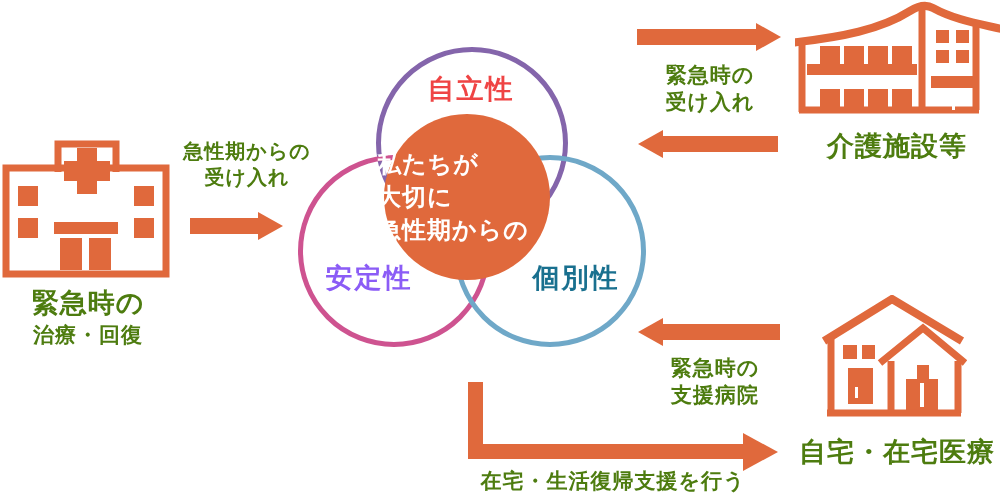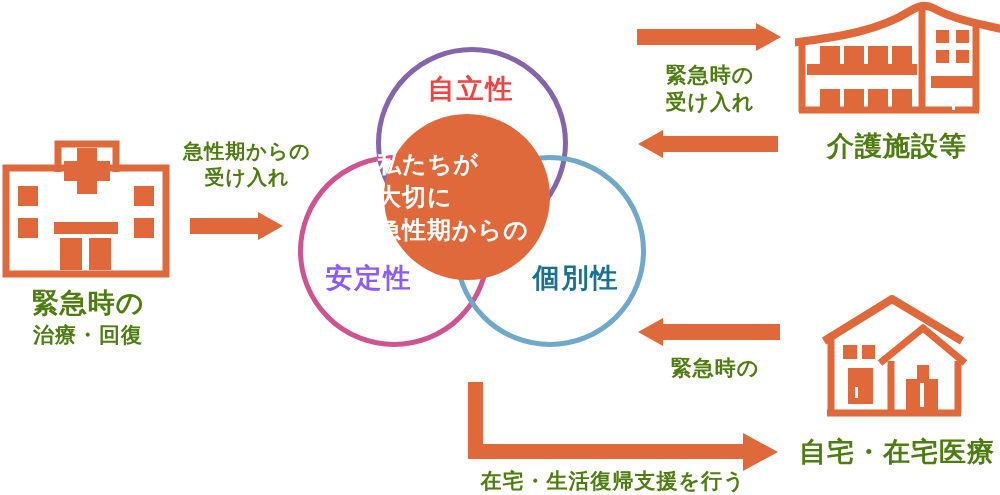--- a/index.html
+++ b/index.html
@@ -112,20 +112,21 @@
     <rect class="white" x="157" y="88" width="3" height="22"></rect>
   </svg>
   <div class="abs jp facility-name" style="left:807px;top:129px;width:180px;">介護施設等</div>
 
   <div class="abs">
     <div class="head head-left" style="left:638px;top:318px;"></div>
     <div class="shaft" style="left:662px;top:324px;width:118px;height:16px;"></div>
   </div>
   <div class="abs jp annot" style="left:635px;top:355px;width:160px;">
     <span>緊急時の</span><br>
+    <span>支援病院</span>
   </div>
 
   <svg class="abs" style="left:822px;top:295px;" width="145" height="132" viewBox="0 0 145 132">
     <polyline class="stroke" stroke-width="8" points="2,46 70,4 140,46"></polyline>
     <line class="stroke" stroke-width="7" x1="9" y1="44" x2="9" y2="118"></line>
     <rect class="fill" x="21" y="50" width="14" height="14"></rect>
     <rect class="fill" x="40" y="50" width="13" height="14"></rect>
     <rect class="fill" x="26" y="73" width="25" height="40"></rect>
     <rect class="white" x="33" y="92" width="3" height="11"></rect>
     <rect class="white" x="20" y="109" width="37" height="7"></rect>

